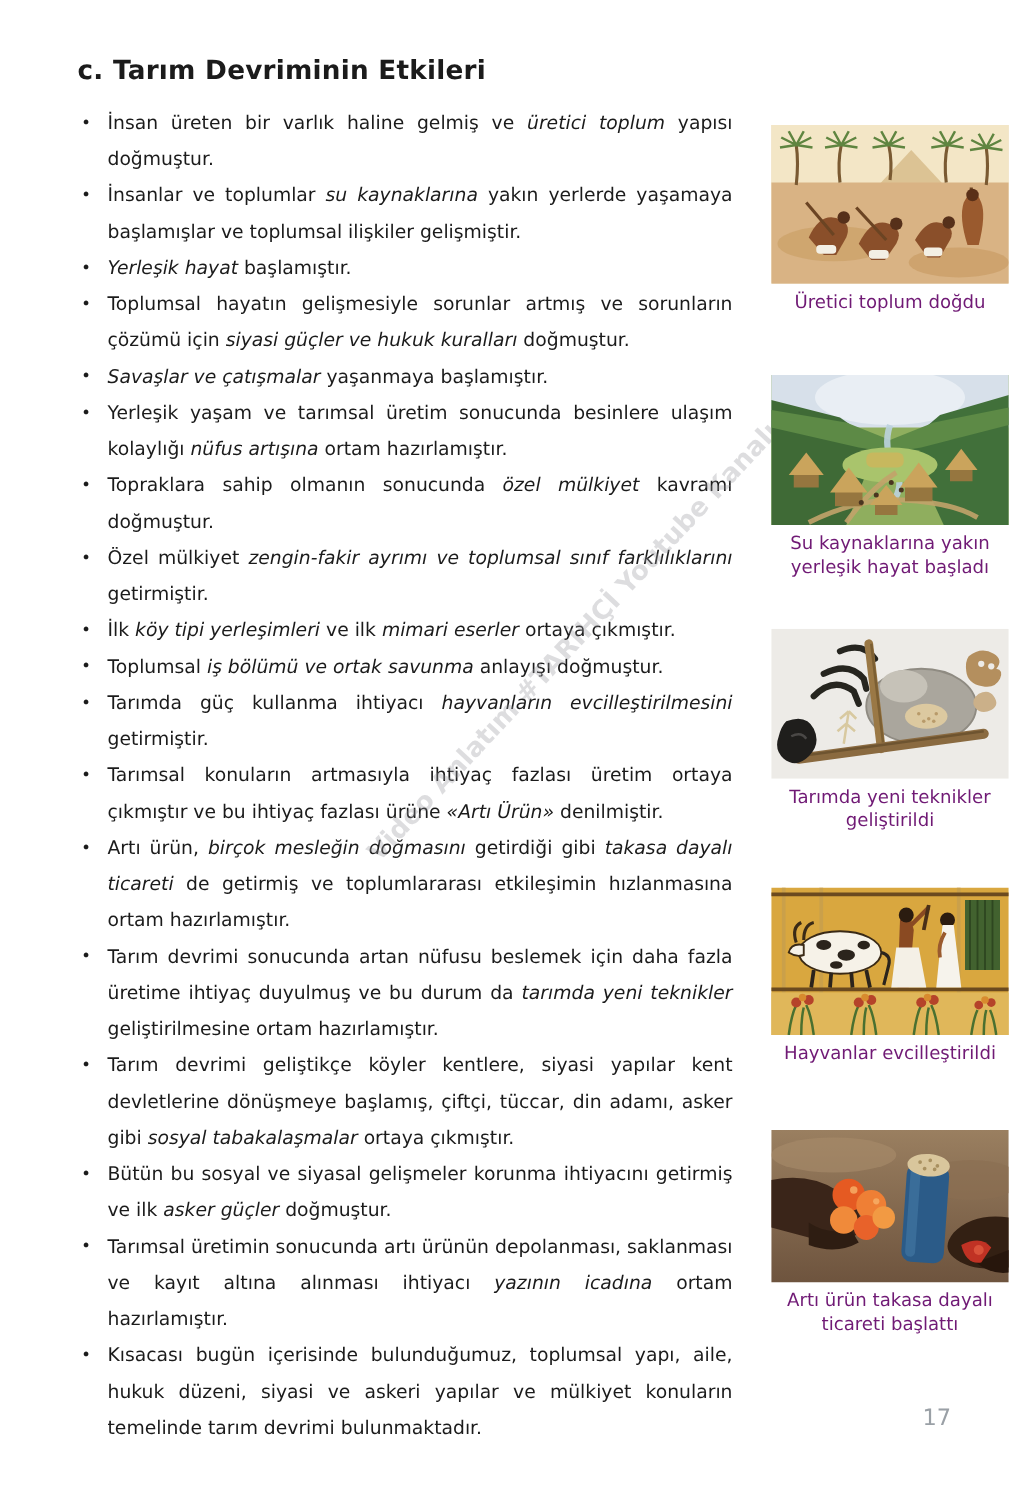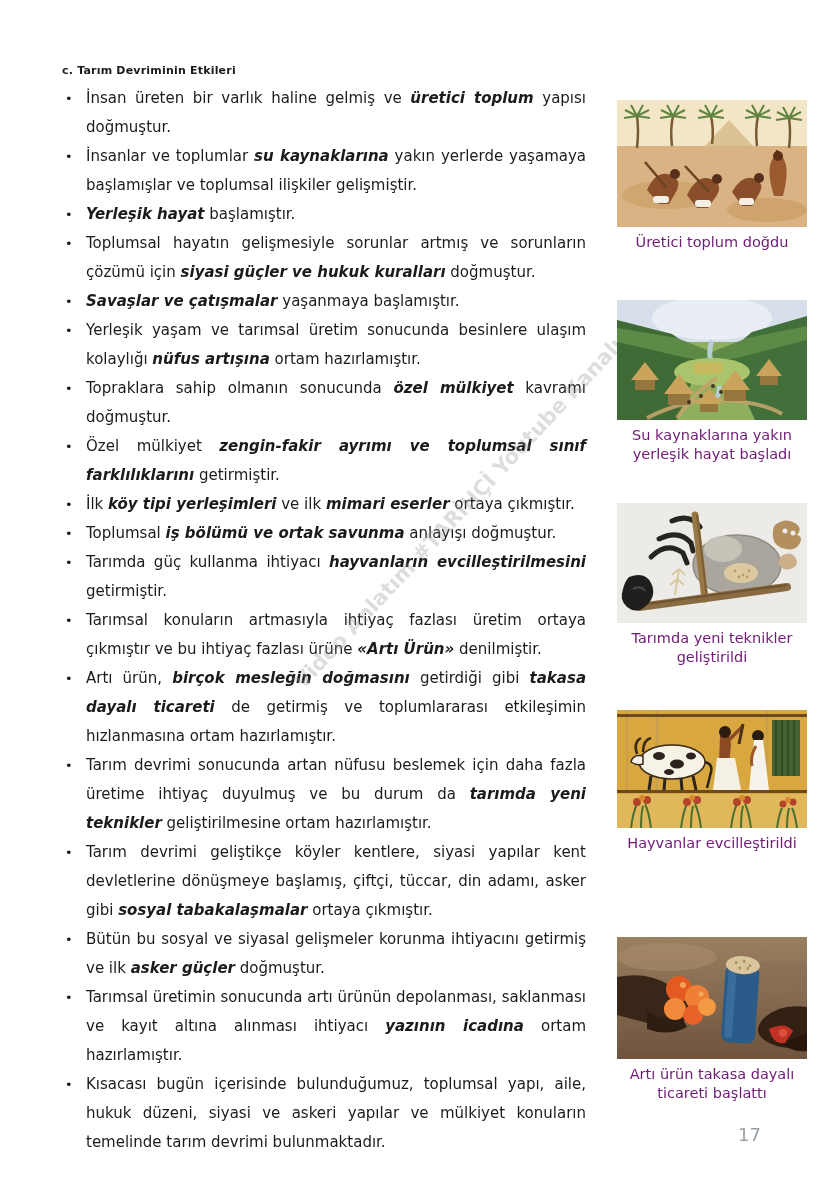--- a/index.html
+++ b/index.html
@@ -6,43 +6,43 @@
   .page{
     position:relative;
     width:828px;height:1196px;
     background:#ffffff;
     font-family:"DejaVu Sans","Liberation Sans",sans-serif;
     color:#1b1b1b;
     overflow:hidden;
   }
   .heading{
     position:absolute;left:62px;top:44px;
-    font-size:11px;font-weight:bold;letter-spacing:.2px;margin-top:20px;
+    font-size:21px;font-weight:bold;letter-spacing:.2px;
   }
   .content{
     position:absolute;left:62px;top:84px;width:524px;
   }
   ul.bullets{list-style:none;margin:0;padding:0;
     font-size:15px;line-height:29px;text-align:justify;}
   ul.bullets li{position:relative;padding-left:24px;}
   ul.bullets .marker{position:absolute;left:3px;top:0;font-size:13px;}
-  .seg.bold{font-weight:bold;font-style:italic;}
+  .seg.bold{font-weight:normal;font-style:italic;}
   figure.fig{
     position:absolute;width:190px;margin:0;
   }
   figure.fig svg{display:block;width:190px;}
   figure.fig figcaption{
     margin-top:6px;text-align:center;
     font-size:14.5px;line-height:19px;color:#701a75;
   }
   .fig1{left:617px;top:100px;}
   .fig2{left:617px;top:300px;}
   .fig3{left:617px;top:503px;}
   .fig4{left:617px;top:710px;}
-  .fig5{left:617px;top:937px;}
+  .fig5{left:617px;top:904px;}
   .watermark{
     position:absolute;left:225px;top:505px;width:460px;
     transform:rotate(-47deg);transform-origin:center;
     color:rgba(150,150,155,0.32);
     font-size:21px;font-weight:bold;text-align:center;
     pointer-events:none;white-space:nowrap;
   }
   .page-number{
     position:absolute;left:738px;top:1124px;
     font-size:18px;color:#9aa0a6;

